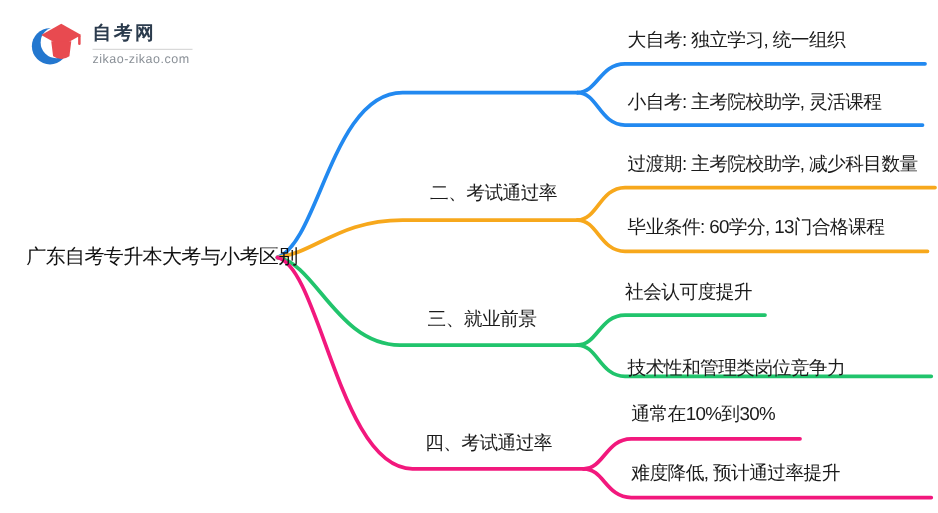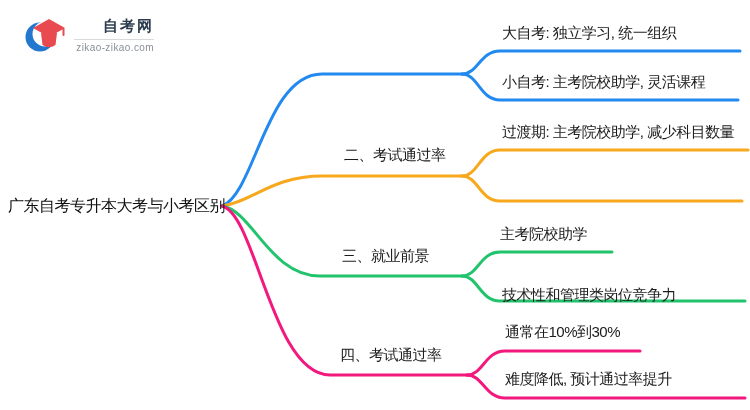--- a/index.html
+++ b/index.html
@@ -8,21 +8,21 @@
     font-family:"Liberation Sans", sans-serif;
   }
   .lbl{position:absolute;color:#1b1b1b;font-weight:400;white-space:nowrap;line-height:1.25;}
   .root-label{font-size:16px;letter-spacing:-0.5px;color:#111;}
   .branch-label{font-size:15px;letter-spacing:-0.5px;}
   .leaf-label{font-size:15px;letter-spacing:-0.5px;}
   svg.map{position:absolute;left:0;top:0;}
   .map path{fill:none;stroke-width:3;stroke-linecap:round;stroke-linejoin:round;}
   
   .logo{position:absolute;left:24px;top:12px;display:flex;align-items:center;}
-  .logo-text{margin-left:6px;text-align:right;}
+  .logo-text{margin-left:6px;text-align:left;}
   .site-name{font-size:15px;font-weight:700;color:#2b3b4d;letter-spacing:2px;}
   .logo-divider{height:1px;background:#d9d9d9;margin:3px 0 2px 0;width:80px;}
   .site-url{font-size:10px;color:#8a9097;letter-spacing:0.4px;}
 </style>
 </head>
 <body>
 
 <div class="canvas">
 
   <svg class="map" width="750" height="410" viewBox="0 0 750 410">
@@ -54,27 +54,28 @@
         <rect x="38.5" y="16" width="2" height="8" rx="1" fill="#e84a50"></rect>
       </g>
     </svg>
     <div class="logo-text">
       <div class="site-name">自考网</div>
       <div class="logo-divider"></div>
       <div class="site-url">zikao-zikao.com</div>
     </div>
   </div>
 
-  <div class="lbl root-label" style="left:8px;top:196px">广东自考专升本大考与小考区别</div>
+  <div class="lbl root-label" style="left:21px;top:196px">广东自考专升本大考与小考区别</div>
 
   <div class="lbl branch-label" style="left:344px;top:146px">二、考试通过率</div>
   <div class="lbl branch-label" style="left:340px;top:346px">四、考试通过率</div>
   <div class="lbl branch-label" style="left:342px;top:247px">三、就业前景</div>
 
   <div class="lbl leaf-label" style="left:502px;top:24px">大自考: 独立学习, 统一组织</div>
   <div class="lbl leaf-label" style="left:502px;top:73px">小自考: 主考院校助学, 灵活课程</div>
   <div class="lbl leaf-label" style="left:502px;top:123px">过渡期: 主考院校助学, 减少科目数量</div>
-  <div class="lbl leaf-label" style="left:500px;top:225px">主考院校助学</div>
+  <div class="lbl leaf-label" style="left:502px;top:173px">毕业条件: 60学分, 13门合格课程</div>
+  <div class="lbl leaf-label" style="left:500px;top:225px">社会认可度提升</div>
   <div class="lbl leaf-label" style="left:502px;top:286px">技术性和管理类岗位竞争力</div>
   <div class="lbl leaf-label" style="left:505px;top:323px">通常在10%到30%</div>
   <div class="lbl leaf-label" style="left:505px;top:370px">难度降低, 预计通过率提升</div>
 
 </div>
 
 </body></html>

